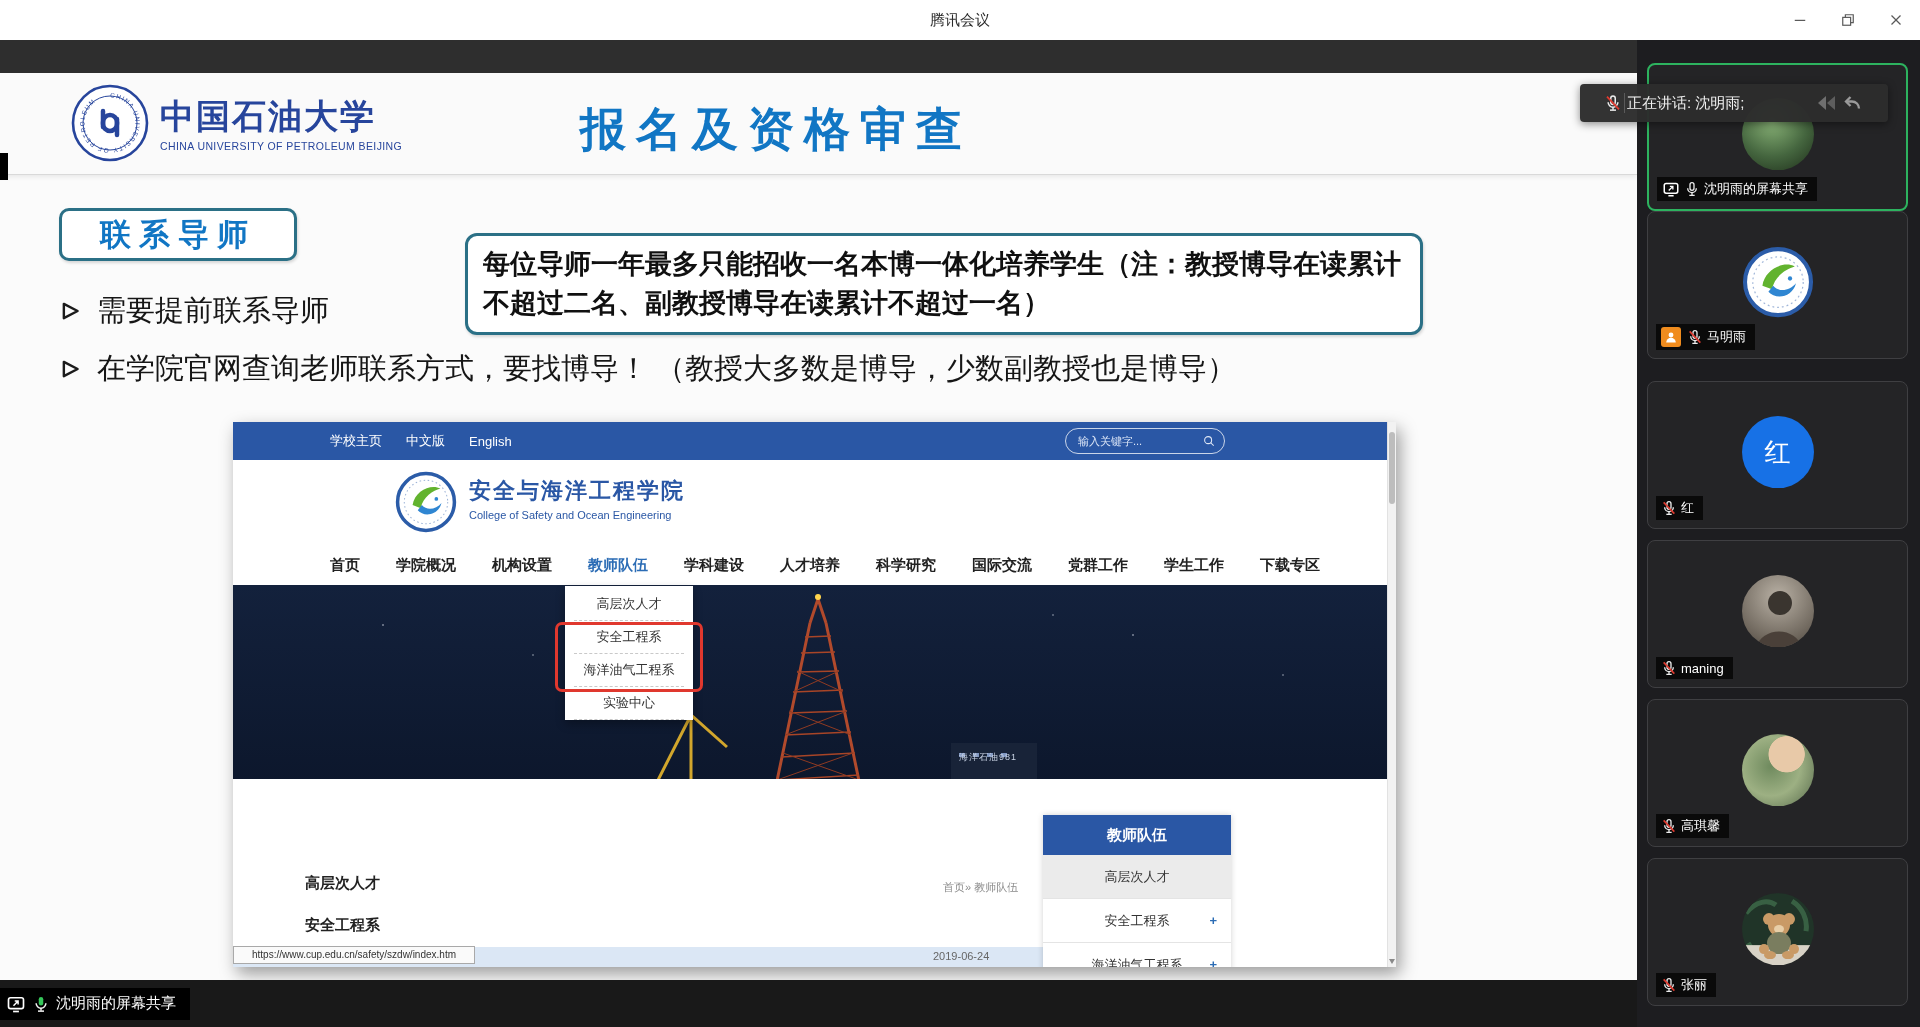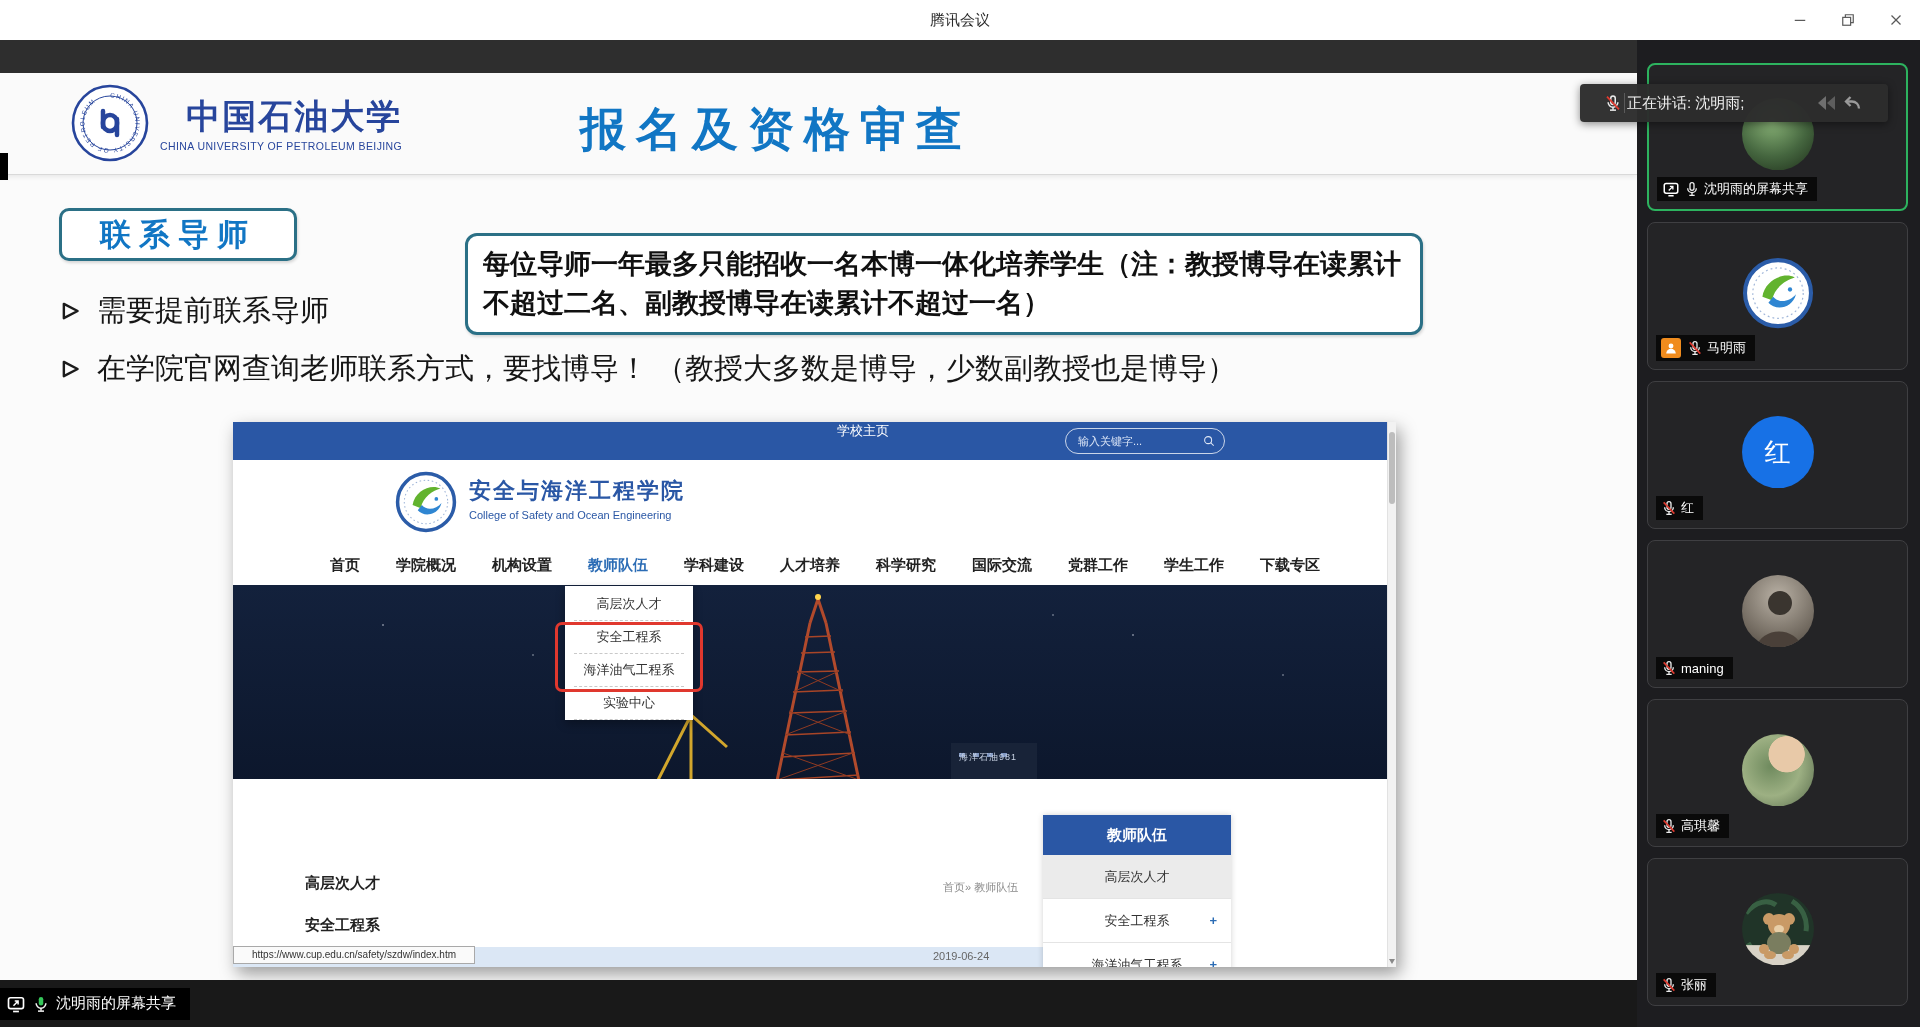--- a/index.html
+++ b/index.html
@@ -20,21 +20,21 @@
   .dark-strip { height:33px; background:#2e2e2e; }
   .slide { position:relative; height:907px; background:#fbfbfb; overflow:hidden; }
   .share-bottom { height:47px; background:#191919; display:flex; align-items:center; }
   .notch { position:absolute; left:0; top:113px; width:8px; height:27px; background:#000; z-index:15; }
 
   
   .slide-header { position:absolute; top:0; left:0; right:0; height:102px; background:#fafafa;
     border-bottom:1px solid #d9d9d9; box-shadow:0 2px 5px rgba(0,0,0,.08); }
   .univ-logo { position:absolute; left:70px; top:10px; display:flex; align-items:center; }
   .seal { width:80px; height:80px; }
-  .univ-text { margin-left:10px;text-align:right; }
+  .univ-text { margin-left:10px; }
   .univ-cn { font-family:"DejaVu Serif", serif; font-weight:bold; font-size:34px; color:var(--seal_blue,#27459c); letter-spacing:2px; }
   .univ-en { font-size:10.5px; color:var(--seal_blue,#27459c); letter-spacing:.4px; margin-top:0; }
   .slide-title { position:absolute; left:580px; top:26px; font-size:46px; font-weight:800;
     color:var(--brand_blue,#1176c4); letter-spacing:10px; }
 
   
   .tag-box { position:absolute; left:59px; top:135px; width:238px; height:53px;
     border:3px solid var(--box_teal,#2b7086); border-radius:10px; background:#fff;
     display:flex; align-items:center; justify-content:center;
     font-size:31px; font-weight:800; color:var(--brand_blue,#1176c4); letter-spacing:8px;
@@ -46,21 +46,21 @@
   .bullet { position:absolute; left:60px; display:flex; align-items:center; gap:15px;
     font-size:29px; color:#161616; font-weight:500; white-space:nowrap; }
   .bullet svg { width:22px; height:22px; flex:none; }
   .bullet.b1 { top:218px; }
   .bullet.b2 { top:276px; }
 
   
   .site { position:absolute; left:233px; top:349px; width:1163px; height:545px; background:#fff;
     box-shadow:4px 7px 16px rgba(0,0,0,.38); overflow:hidden; }
   .site-topbar { height:38px; background:var(--web_blue,#2a57a5); display:flex; align-items:center;
-    padding-left:97px; gap:24px; position:relative;flex-direction:column; }
+    padding-left:97px; gap:24px; position:relative; }
   .site-topbar a { color:#fff; font-size:13px; text-decoration:none; }
   .site-search { position:absolute; left:832px; top:6px; width:160px; height:26px;
     border:1px solid rgba(255,255,255,.75); border-radius:13px; display:flex; align-items:center;
     padding:0 8px 0 12px; }
   .site-search input { flex:1; background:transparent; border:none; outline:none; color:#e8eefb;
     font-size:11px; width:110px; }
   .site-search input::placeholder { color:#dce6f7; }
   .site-search svg { width:14px; height:14px; }
   .site-logoband { height:85px; background:#fff; position:relative; }
   .college-logo { position:absolute; left:162px; top:11px; width:62px; height:62px; }
@@ -104,21 +104,21 @@
     border-left:3.5px solid transparent; border-right:3.5px solid transparent; border-top:5px solid #8a8a8a; }
 
   
   .hero svg { display:block; }
 
   
   .sidebar { width:283px; background:#1d1d20; position:relative; }
   .tile { position:absolute; left:10px; width:261px; height:148px; background:#242426;
     border:1px solid #3f3f42; border-radius:8px; overflow:hidden; }
   .tile.active { border:2px solid var(--tile_active_green,#2db35f); }
-  .t1{top:23px;} .t2{top:182px;} .t3{top:341px;} .t4{top:500px;} .t5{top:659px;} .t6{top:818px;}
+  .t1{top:23px;} .t2{top:171px;} .t3{top:341px;} .t4{top:500px;} .t5{top:659px;} .t6{top:818px;}
   .avatar { position:absolute; left:50%; top:50%; transform:translate(-50%,-54%);
     width:72px; height:72px; border-radius:50%; overflow:hidden; }
   .av-photo-green { background:radial-gradient(circle at 42% 32%, #89b377, #45663f 55%, #263a22 90%); }
   .av-blue { background:var(--avatar_blue,#1771e6); display:flex; align-items:center; justify-content:center;
     color:#fff; font-size:26px; }
   .av-gray { background:radial-gradient(circle at 50% 30%, #b9b1a5, #6f675d 70%, #4a443c); }
   .av-photo-girl { background:radial-gradient(circle at 62% 28%, #e8c9a8 0 26%, transparent 27%),
     radial-gradient(circle at 40% 45%, #6f8a5e, #9db083 50%, #55684a); }
   .tile-label { position:absolute; left:8px; bottom:8px; background:rgba(5,5,5,.82); color:#fff;
     font-size:13px; display:flex; align-items:center; gap:4px; padding:3px 9px 3px 5px; white-space:nowrap; }

